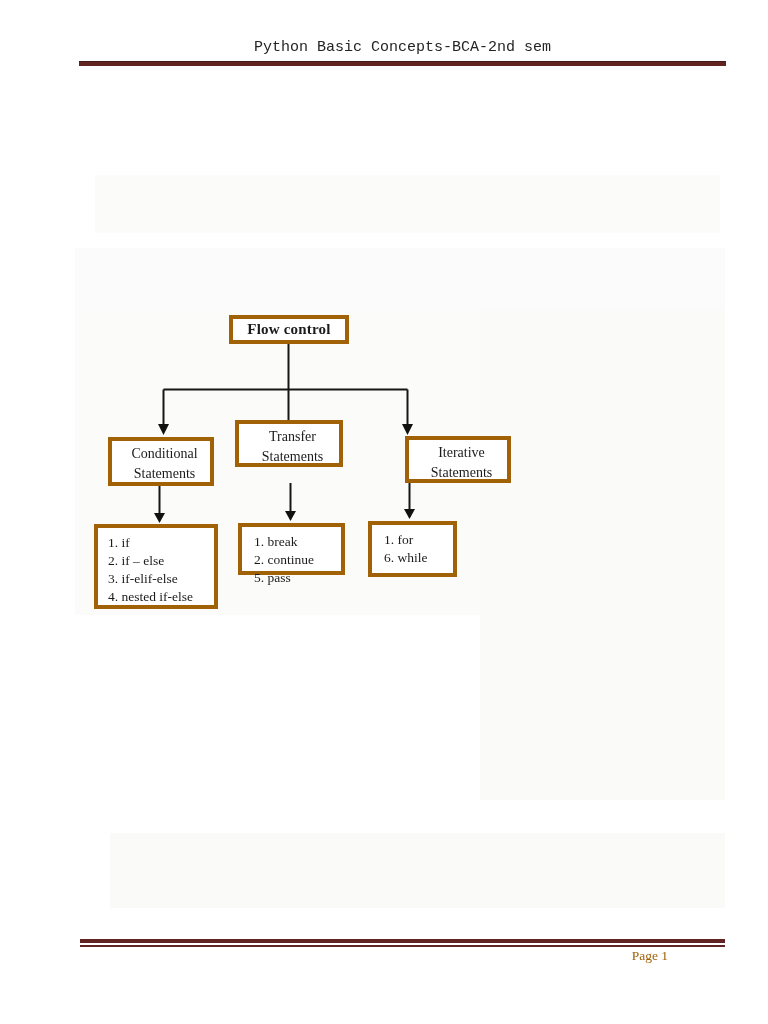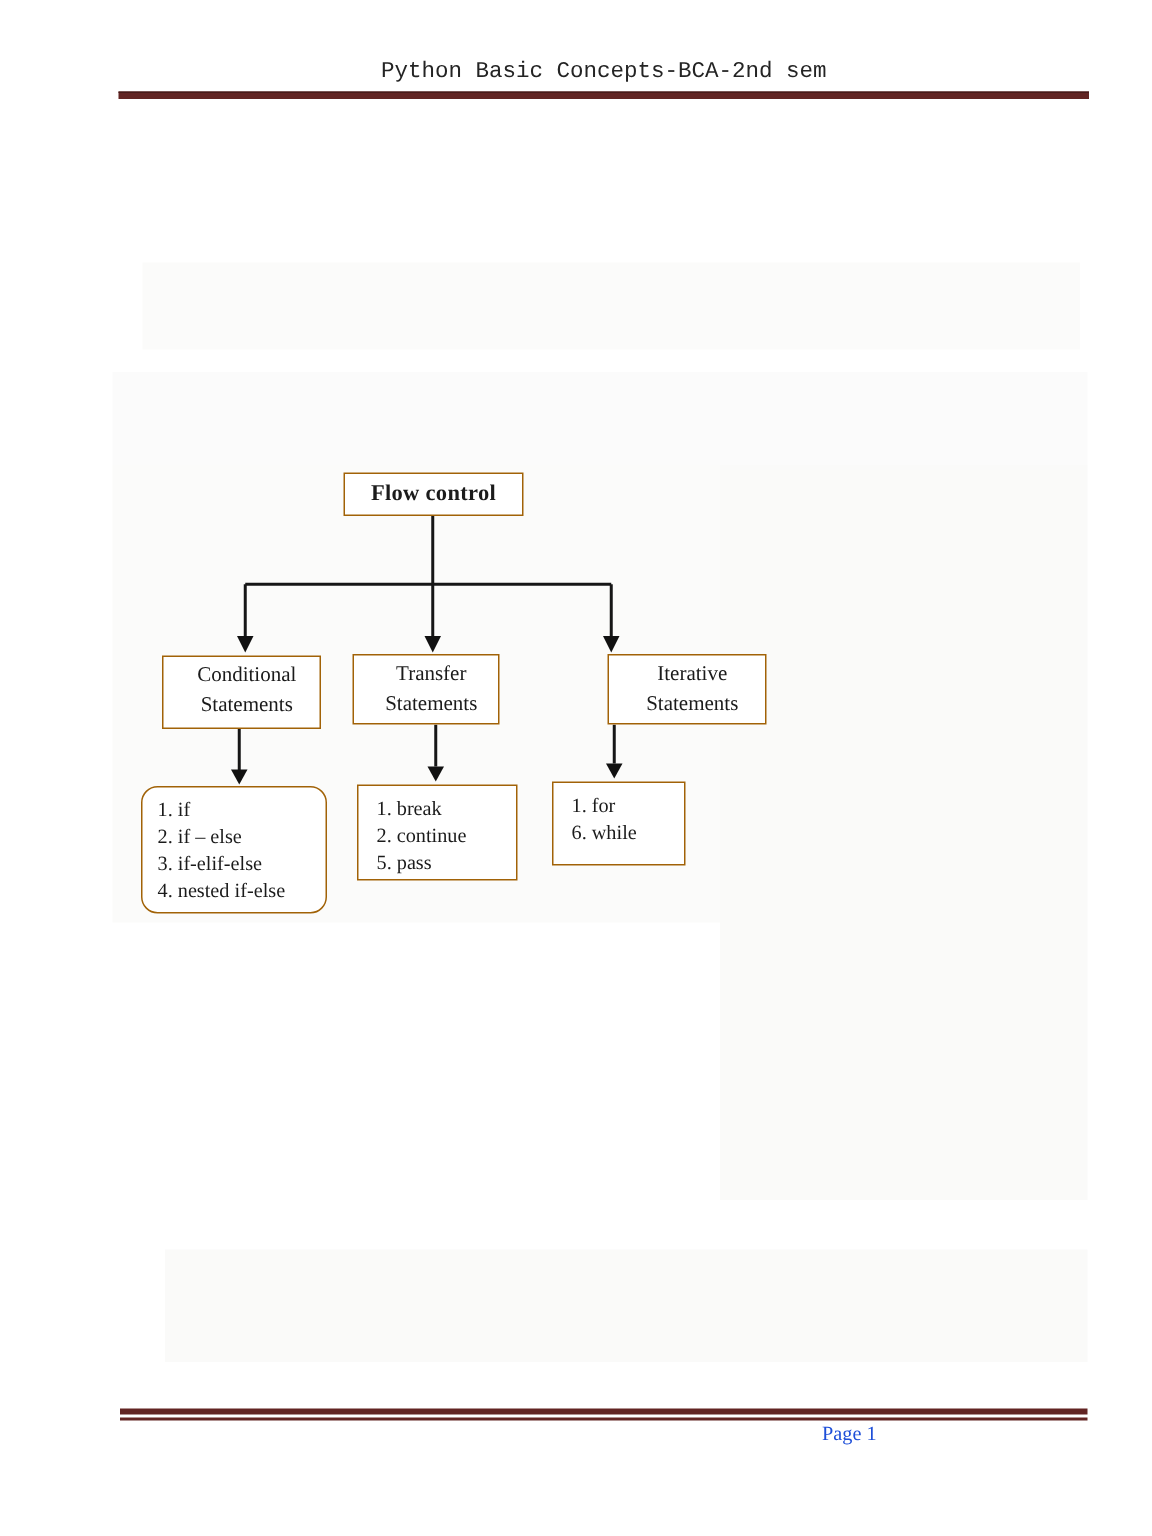--- a/index.html
+++ b/index.html
@@ -26,43 +26,43 @@
     position:absolute;left:79px;top:61px;width:647px;height:5px;
     background:#622423;border-top:1px solid #471a19;box-sizing:border-box;
   }
 
   
   .connectors{position:absolute;left:0;top:0;width:768px;height:1024px;pointer-events:none;}
 
   
   .fc-box{
     position:absolute;box-sizing:border-box;
-    border:1px solid #a16207;background:#ffffff;
+    border:4px solid #a16207;background:#ffffff;
   }
   .root-box{
     left:229px;top:315px;width:120px;height:29px;
     display:flex;align-items:center;justify-content:center;
     font-weight:bold;font-size:15px;letter-spacing:.2px;
   }
   .branch-box{font-size:14px;line-height:20px;padding:3px 4px 0 11px;text-align:center;}
   .branch-1{left:108px;top:437px;width:106px;height:49px;}
-  .branch-2{left:235px;top:436px;width:98px;height:47px;}
+  .branch-2{left:235px;top:420px;width:108px;height:47px;}
   .branch-3{left:359px;top:436px;width:106px;height:47px;margin-left:46px;}
 
   .list-box{font-size:13.5px;line-height:18px;}
-  .list-1{left:94px;top:524px;width:124px;height:85px;padding:6px 0 0 10px;border-radius:11px;}
-  .list-2{left:238px;top:523px;width:107px;height:64px;padding:6px 0 0 12px;}
+  .list-1{left:94px;top:524px;width:124px;height:85px;padding:6px 0 0 10px;}
+  .list-2{left:238px;top:523px;width:107px;height:52px;padding:6px 0 0 12px;}
   .list-3{left:368px;top:521px;width:89px;height:56px;padding:6px 0 16px 12px;}
 
   
   .footer-rule-top{position:absolute;left:80px;top:939px;width:645px;height:4px;background:#622423;}
   .footer-rule-bottom{position:absolute;left:80px;top:945px;width:645px;height:2px;background:#622423;}
   .page-number{
-    position:absolute;left:548px;top:948px;width:85px;
-    text-align:left;font-size:13.5px;color:#1d4ed8;
+    position:absolute;left:583px;top:948px;width:85px;
+    text-align:right;font-size:13.5px;color:#a16207;
   }
 </style>
 </head>
 <body>
 
 <div class="page">
 
   <div class="patch" style="left:95px;top:175px;width:625px;height:58px;background:#fbfbfa;"></div>
   <div class="patch" style="left:75px;top:248px;width:650px;height:62px;background:#fbfbfb;"></div>
   <div class="patch" style="left:75px;top:310px;width:405px;height:305px;background:#fbfbfa;"></div>

